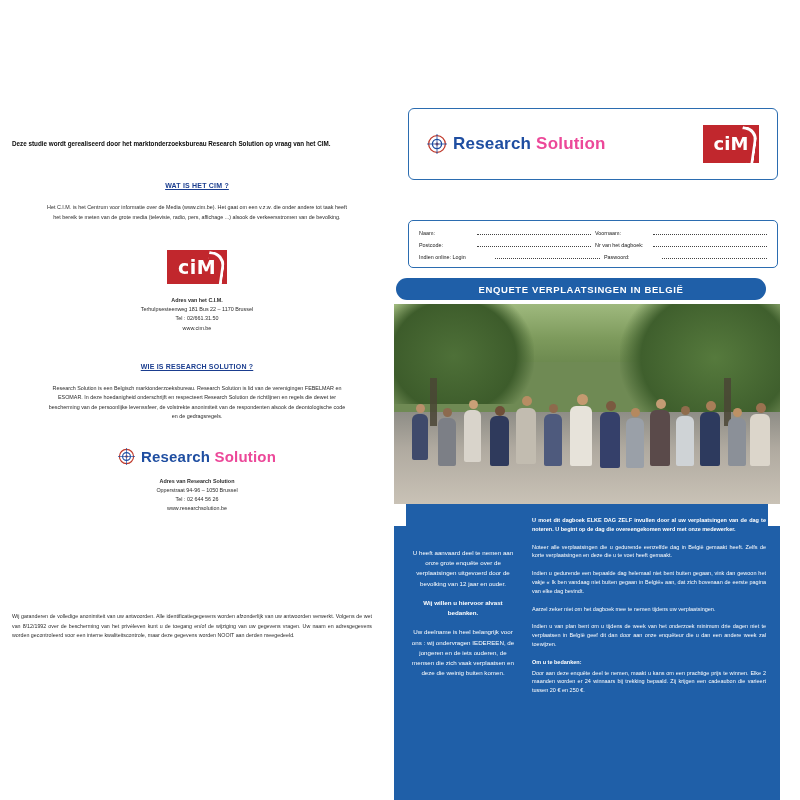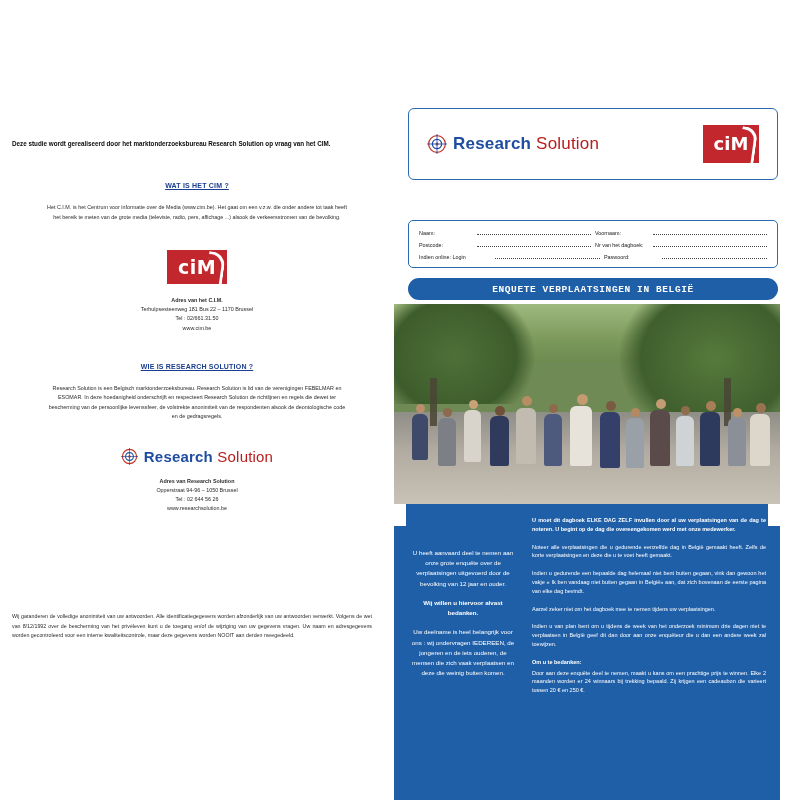--- a/index.html
+++ b/index.html
@@ -108,22 +108,22 @@
     position: relative;
   }
   .rs-mark svg { display:block; }
   .rs-word {
     font-size: 15px;
     color: #1f4ea1;
     font-weight: bold;
     letter-spacing: .2px;
   }
   .rs-word .light {
-    color: #b91c1c;
-    font-weight: normal;
+    color: #ec4899;
+    font-weight: bold;
   }
   .left-footer {
     position: absolute;
     left: 12px;
     top: 612px;
     width: 360px;
     font-size: 5.3px;
     color: #2b2b2b;
     line-height: 1.8;
     text-align: justify;
@@ -188,32 +188,31 @@
   .form-label { width: 54px; flex: none; }
   .dots {
     flex: 1;
     border-bottom: 1px dotted #444;
     height: 7px;
   }
   .form-label2 { width: 54px; flex: none; text-align: left; }
 
   .banner {
     position: absolute;
-    left: 20px; top: 170px;
+    left: 8px; top: 170px;
     width: 370px; height: 22px;
     background: #1f5fa8;
     border-radius: 11px;
     color: #fff;
     font-size: 9.5px;
     font-weight: bold;
     letter-spacing: .6px;
     display: flex;
     align-items: center;
     justify-content: center;
-    font-family: Liberation Mono, monospace;
   }
 
   .photo {
     position: absolute;
     left: 6px; top: 196px;
     width: 386px; height: 200px;
     overflow: hidden;
     background: #6f8a54;
   }
   .photo .sky {

